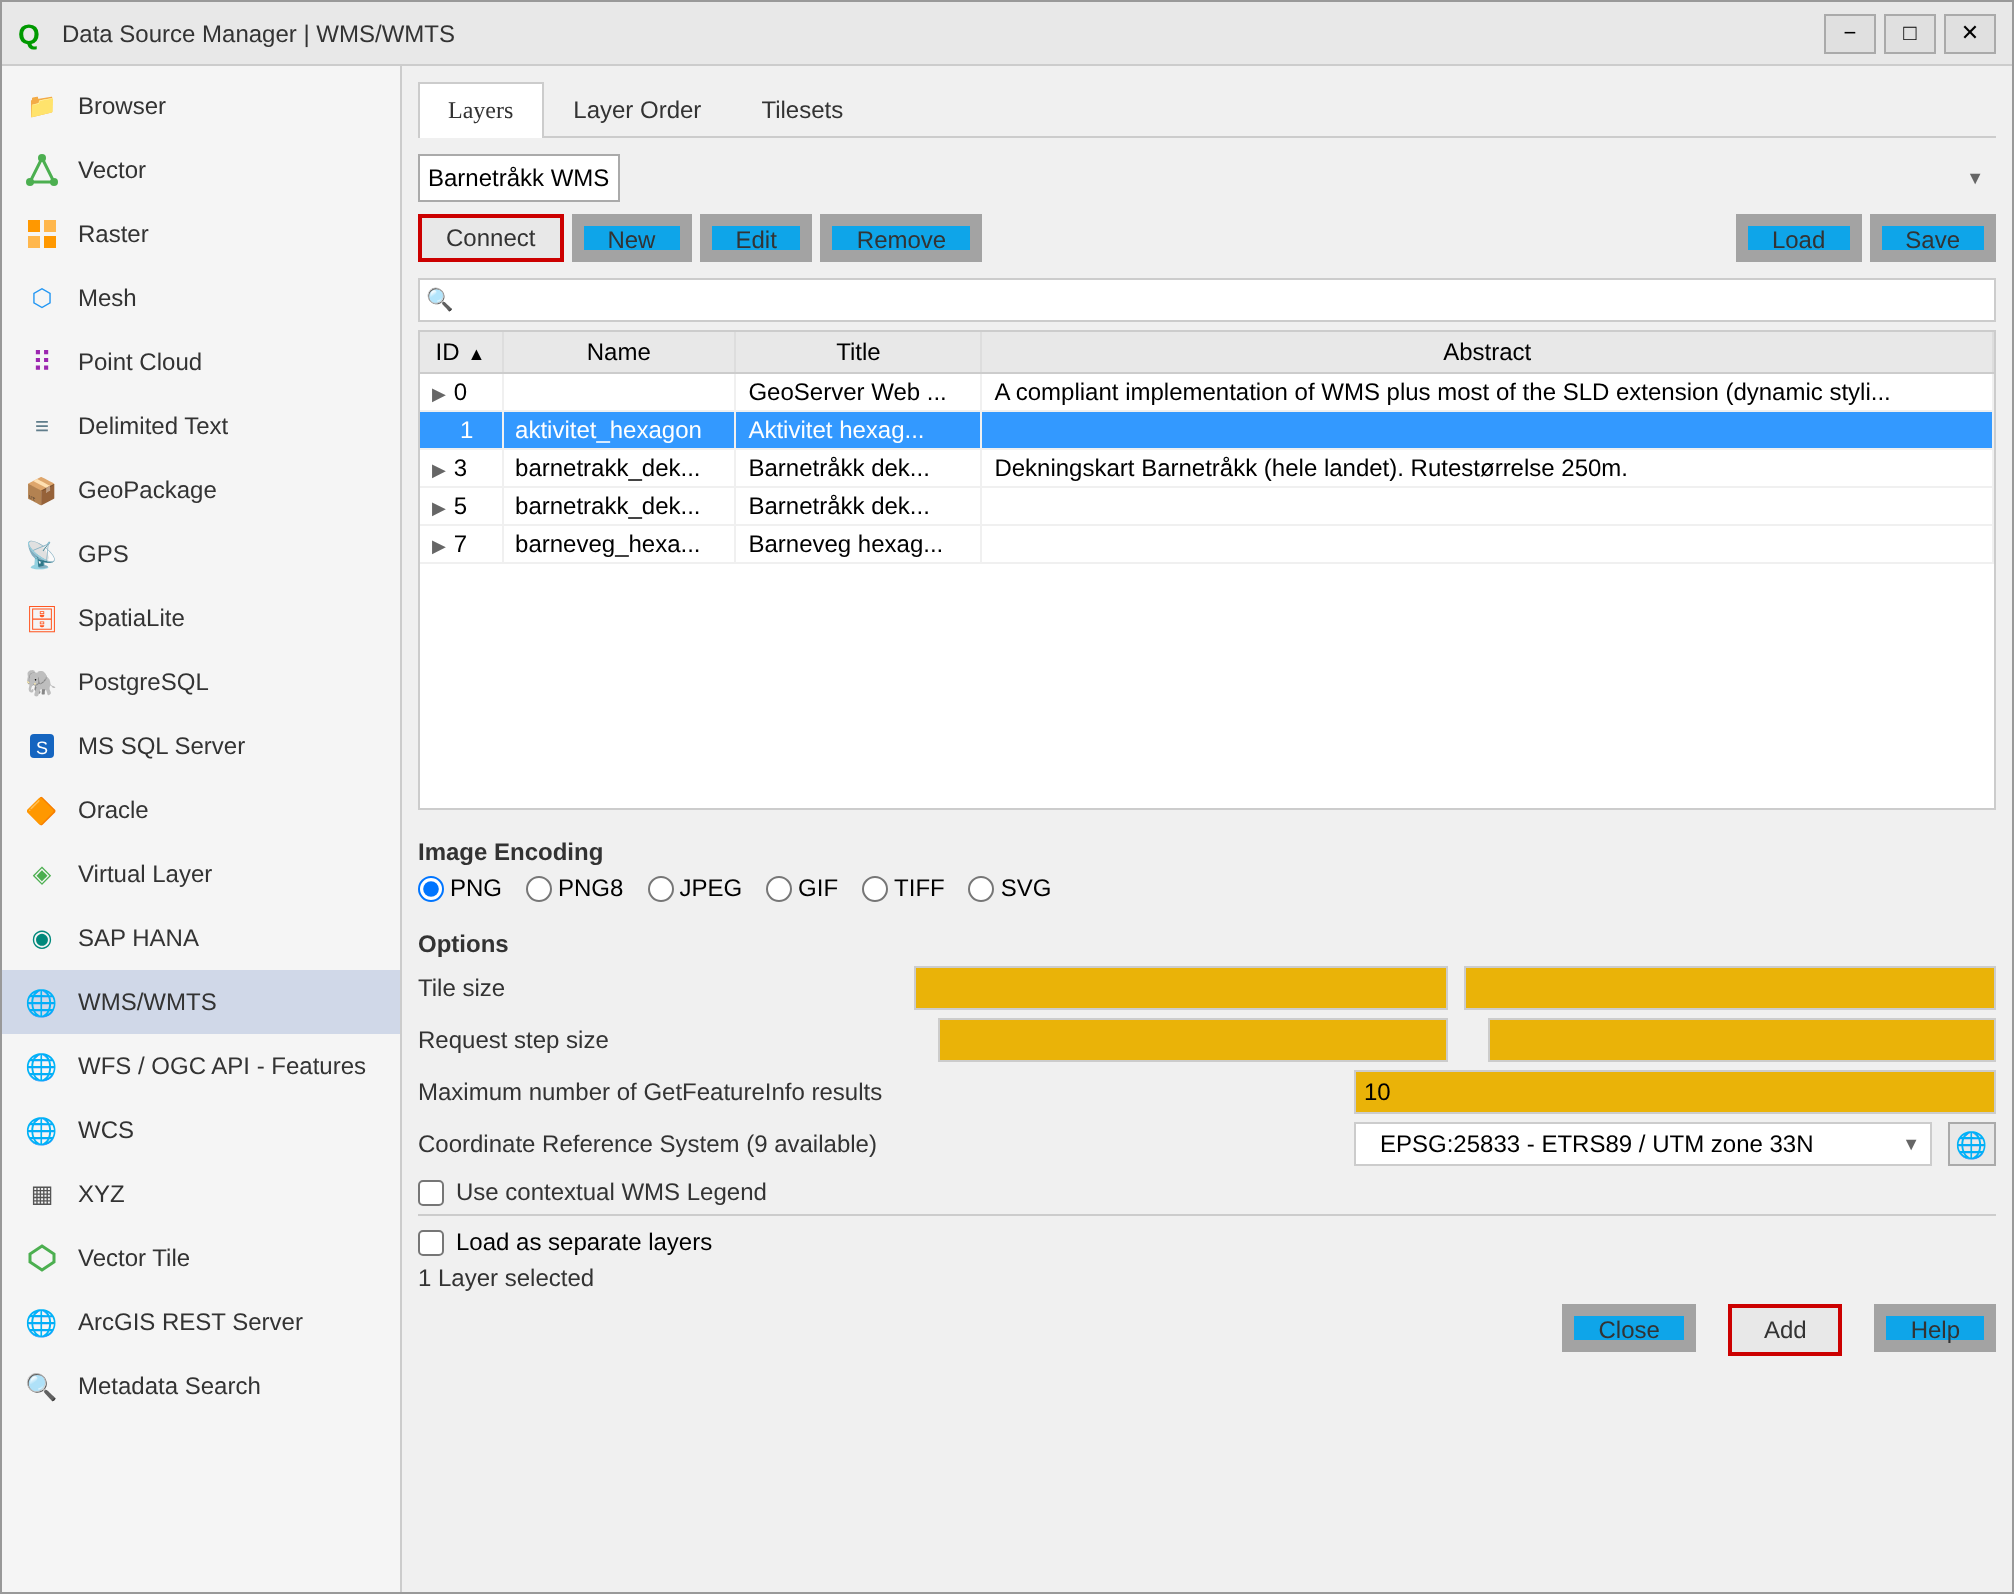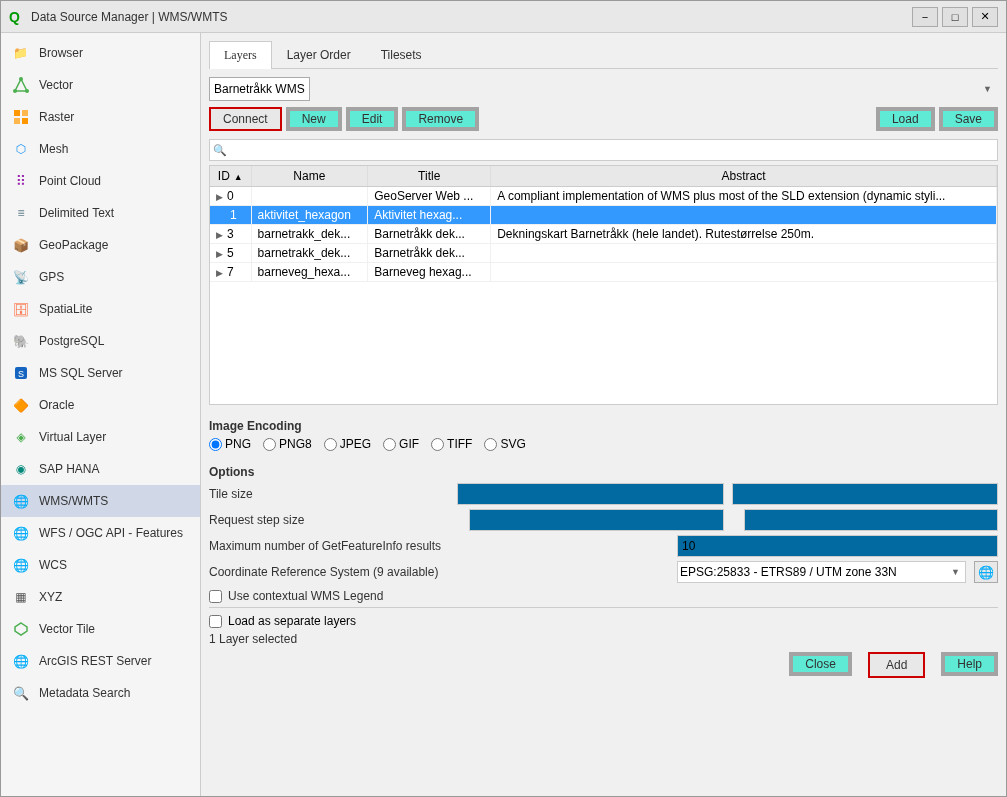--- a/index.html
+++ b/index.html
@@ -31,21 +31,21 @@
     .tab.active { background: white; border-color: #ccc; border-bottom-color: white; margin-bottom: -1px; font-family: Liberation Serif, serif; }
     
     
     .dropdown-row { display: flex; align-items: center; margin-bottom: 6px; }
     .dropdown { flex: 1; height: 24px; border: 1px solid #aaa; background: white; padding: 0 4px; font-size: 12px; appearance: none; -webkit-appearance: none; cursor: pointer; }
     .dropdown-wrapper { flex: 1; position: relative; }
     .dropdown-wrapper::after { content: '▼'; position: absolute; right: 6px; top: 50%; transform: translateY(-50%); font-size: 9px; pointer-events: none; color: #666; }
     
     
     .button-row { display: flex; gap: 4px; margin-bottom: 8px; align-items: center; }
-    .btn { height: 24px; padding: 0 12px; border: 4px solid #a3a3a3; background: #5eead4; cursor: pointer; font-size: 12px; color: #333; white-space: nowrap; }
+    .btn { height: 24px; padding: 0 12px; border: 6px solid #a3a3a3; background: #0ea5e9; cursor: pointer; font-size: 12px; color: #333; white-space: nowrap; }
     .btn-highlighted { border: 2px solid #cc0000; background: #e8e8e8; }
     .btn-spacer { flex: 1; }
     
     
     .search-row { margin-bottom: 4px; position: relative; }
     .search-input { width: 100%; height: 22px; border: 1px solid #ccc; padding: 0 4px 0 20px; font-size: 12px; background: white; }
     .search-icon-inner { position: absolute; left: 4px; top: 50%; transform: translateY(-50%); font-size: 11px; color: #888; }
     
     
     .table-container { flex: 1; border: 1px solid #ccc; background: white; overflow-y: auto; margin-bottom: 8px; min-height: 180px; max-height: 240px; }
@@ -54,27 +54,27 @@
     th .sort-arrow { margin-left: 4px; font-size: 9px; }
     td { padding: 2px 6px; border-bottom: 1px solid #f0f0f0; border-right: 1px solid #f0f0f0; vertical-align: middle; }
     tr.selected td { background: #3399ff; color: white; }
     .expand-icon { font-size: 9px; margin-right: 4px; color: #666; cursor: pointer; }
     
     
     .section-label { font-size: 12px; font-weight: bold; color: #333; margin: 6px 0 4px 0; }
     .radio-row { display: flex; align-items: center; gap: 12px; margin-bottom: 8px; }
     .radio-item { display: flex; align-items: center; gap: 3px; font-size: 12px; cursor: pointer; }
     .radio-item input[type=radio] { margin: 0; cursor: pointer; }
-    .options-value { height: 22px; border: 1px solid #ccc; background: #0369a1; padding: 0 4px; font-size: 12px; width: 100%; }
+    .options-value { height: 22px; border: 1px solid #ccc; background: #eab308; padding: 0 4px; font-size: 12px; width: 100%; }
     
     .options-row { display: flex; align-items: center; gap: 8px; margin-bottom: 4px; }
     .options-row-label { font-size: 12px; color: #333; flex: 0 0 300px; }
     .crs-dropdown-wrapper { flex: 1; position: relative; }
     .crs-dropdown-wrapper::after { content: '▼'; position: absolute; right: 6px; top: 50%; transform: translateY(-50%); font-size: 9px; pointer-events: none; color: #666; }
-    .crs-dropdown { width: 100%; height: 22px; border: 1px solid #ccc; background: white; padding: 0 2px; font-size: 12px; appearance: none; -webkit-appearance: none; }
+    .crs-dropdown { width: 100%; height: 22px; border: 1px solid #ccc; background: white; padding: 0 12px; font-size: 12px; appearance: none; -webkit-appearance: none; }
     .globe-btn { width: 24px; height: 22px; border: 1px solid #aaa; background: #e8e8e8; cursor: pointer; display: flex; align-items: center; justify-content: center; font-size: 13px; }
     
     .wms-legend-row { display: flex; align-items: center; gap: 6px; margin-top: 6px; }
     .wms-legend-row input[type=checkbox] { margin: 0; }
     .wms-legend-label { font-size: 12px; color: #333; }
     
     
     .bottom-section { border-top: 1px solid #ccc; padding-top: 6px; }
     .layer-name-row { display: flex; align-items: center; gap: 8px; margin-bottom: 4px; }
     .layer-name-label { font-size: 12px; color: #333; flex-shrink: 0; }

